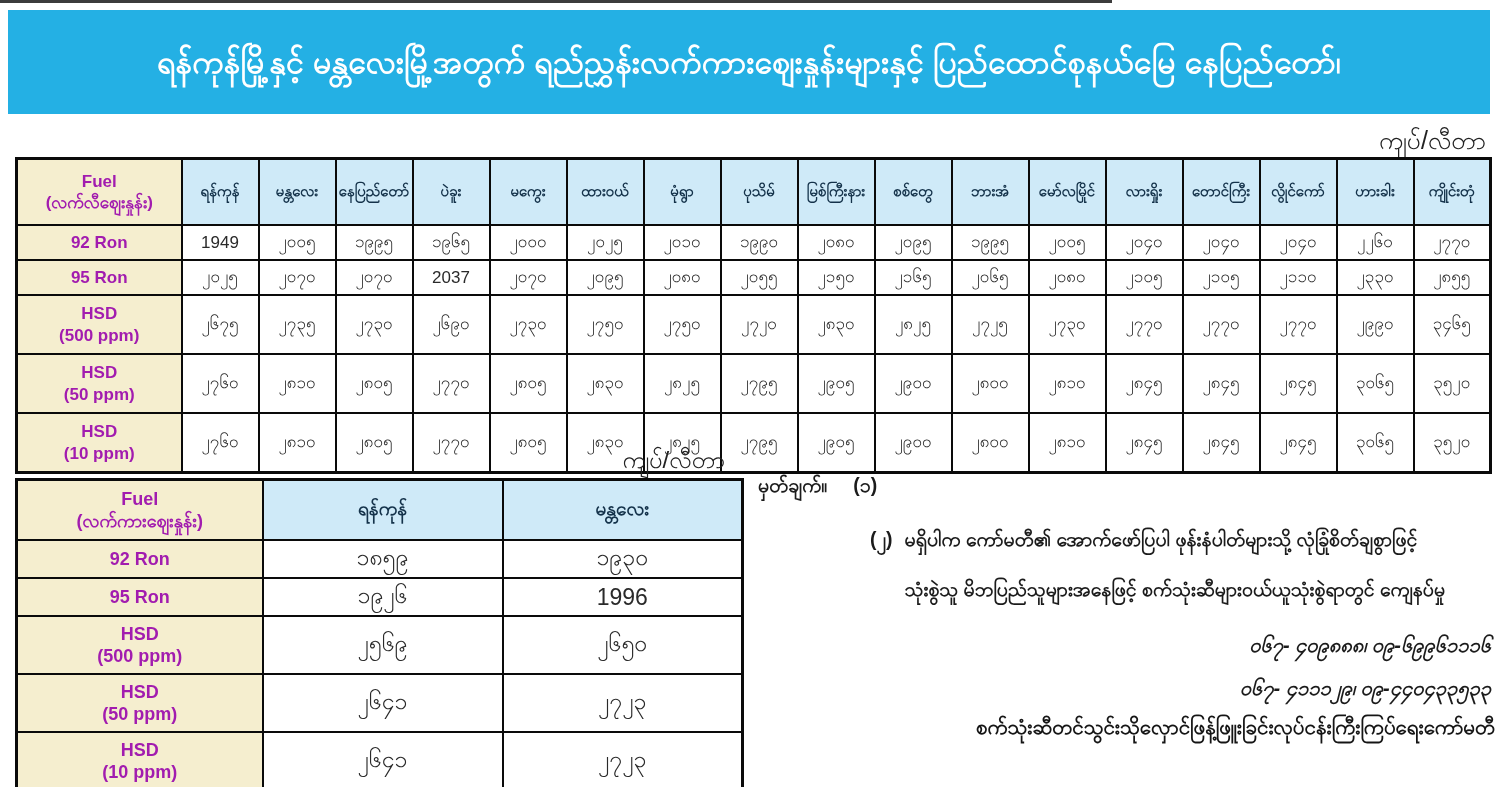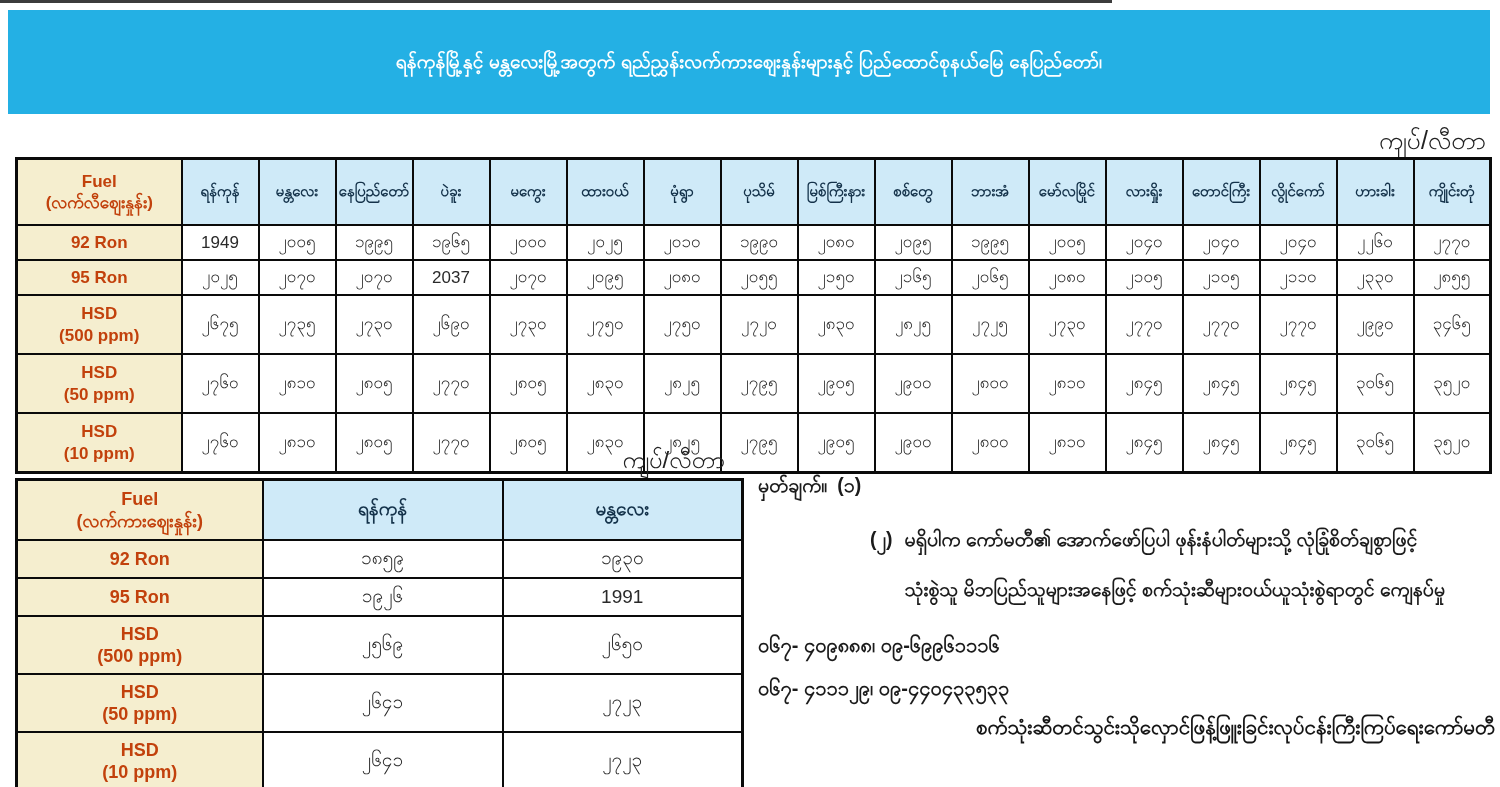--- a/index.html
+++ b/index.html
@@ -7,52 +7,52 @@
     width:1500px;height:787px;position:relative;background:#ffffff;
     font-family:"Liberation Sans","DejaVu Sans",sans-serif;color:#1c1c1c;
     overflow:hidden;
   }
   .top-scan-line{position:absolute;top:0;left:0;width:1112px;height:3px;background:#3c3c3c;}
   .banner{
     position:absolute;top:10px;left:8px;right:10px;height:104px;
     background:#24b0e4;color:#ffffff;display:flex;flex-direction:column;
     align-items:center;justify-content:center;text-align:center;
   }
-  .banner-line{font-size:19px;font-weight:bold;line-height:44px;letter-spacing:.2px;}
+  .banner-line{font-size:32px;font-weight:bold;line-height:44px;letter-spacing:.2px;}
   .date-label{position:absolute;top:124px;left:16px;font-size:25px;font-weight:500;color:#14532d;margin-top:32px;}
   .unit-top{position:absolute;top:124px;right:14px;font-size:25px;font-weight:500;color:#222;}
 
   table{border-collapse:collapse;table-layout:fixed;}
   th,td{border:2px solid #0a0a0a;text-align:center;vertical-align:middle;padding:0 2px;overflow:hidden;}
   #retail-table{position:absolute;top:157px;left:15px;width:1477px;border:3px solid #0a0a0a;}
   #retail-table col.fuel{width:165px;}
   #retail-table th.cityhead{background:#cfeaf8;font-size:15px;font-weight:bold;height:64px;white-space:nowrap;color:#14324a;}
-  .fuelcol{background:#f5eecf;font-weight:bold;font-size:17px;color:#c2410c;}
+  .fuelcol{background:#f5eecf;font-weight:bold;font-size:17px;color:#a21caf;}
   #retail-table .ron-row td{height:33px;}
   #retail-table .hsd-row td{height:57px;}
   td.val{background:#ffffff;font-size:17px;color:#2a2a2a;white-space:nowrap;}
 
   .unit-middle{position:absolute;top:444px;left:15px;width:710px;text-align:right;
     padding-right:18px;font-size:24px;font-weight:500;color:#222;}
 
   #wholesale-table{position:absolute;top:478px;left:15px;width:726px;border:3px solid #0a0a0a;}
   #wholesale-table col.fuel{width:246px;}
   #wholesale-table col.city{width:240px;}
   #wholesale-table th.cityhead{background:#cfeaf8;font-size:19px;font-weight:bold;height:58px;color:#14324a;}
   #wholesale-table .ron-row td{height:36px;}
   #wholesale-table .hsd-row td{height:56px;}
-  #wholesale-table td.val{font-size:19px;}
+  #wholesale-table td.val{font-size:23px;}
   #wholesale-table .fuelcol{font-size:18px;}
   .fuelcol div{line-height:1.25;}
 
   .notes{position:absolute;top:470px;left:758px;width:737px;color:#1b1b1b;}
-  .note-line1{display:flex;gap:10px;font-size:19.5px;font-weight:600;line-height:30px;}
+  .note-line1{display:flex;gap:26px;font-size:19.5px;font-weight:600;line-height:30px;}
   .note-item2{display:flex;gap:12px;margin-top:14px;font-size:19.5px;font-weight:600;}
   .note-item2 .lines div{line-height:50px;}
-  .phones{margin-top:10px;font-size:20px;font-weight:600;line-height:43px;padding-right:4px;}
+  .phones{margin-top:10px;text-align:right;font-size:20px;font-weight:600;line-height:43px;padding-right:4px;font-style:italic;}
   .committee{margin-top:4px;text-align:right;font-size:20.5px;font-weight:700;color:#151515;}
 </style>
 </head>
 <body>
 
 <div class="top-scan-line"></div>
 
 <div class="banner">
   <div class="banner-line">ရန်ကုန်မြို့နှင့် မန္တလေးမြို့အတွက် ရည်ညွှန်းလက်ကားဈေးနှုန်းများနှင့် ပြည်ထောင်စုနယ်မြေ နေပြည်တော်၊</div>
 </div>
@@ -247,21 +247,21 @@
           <div>92 Ron</div>
         </td>
         <td class="val">၁၈၅၉</td>
         <td class="val">၁၉၃၀</td>
       </tr>
       <tr class="ron-row">
         <td class="fuelcol">
           <div>95 Ron</div>
         </td>
         <td class="val">၁၉၂၆</td>
-        <td class="val">1991</td>
+        <td class="val">1996</td>
       </tr>
       <tr class="hsd-row">
         <td class="fuelcol">
           <div>HSD</div>
           <div>(500 ppm)</div>
         </td>
         <td class="val">၂၅၆၉</td>
         <td class="val">၂၆၅၀</td>
       </tr>
       <tr class="hsd-row">

